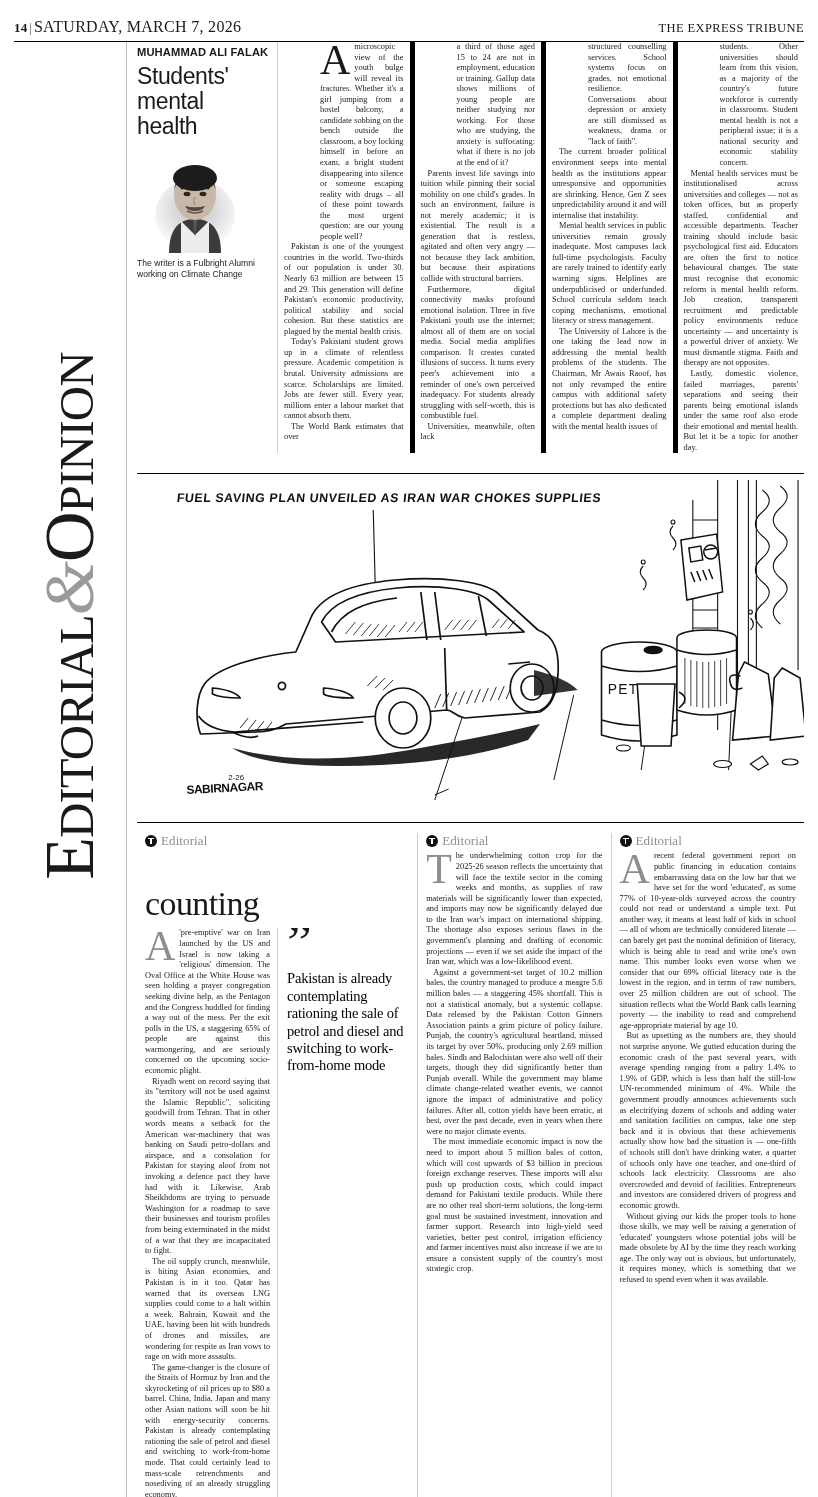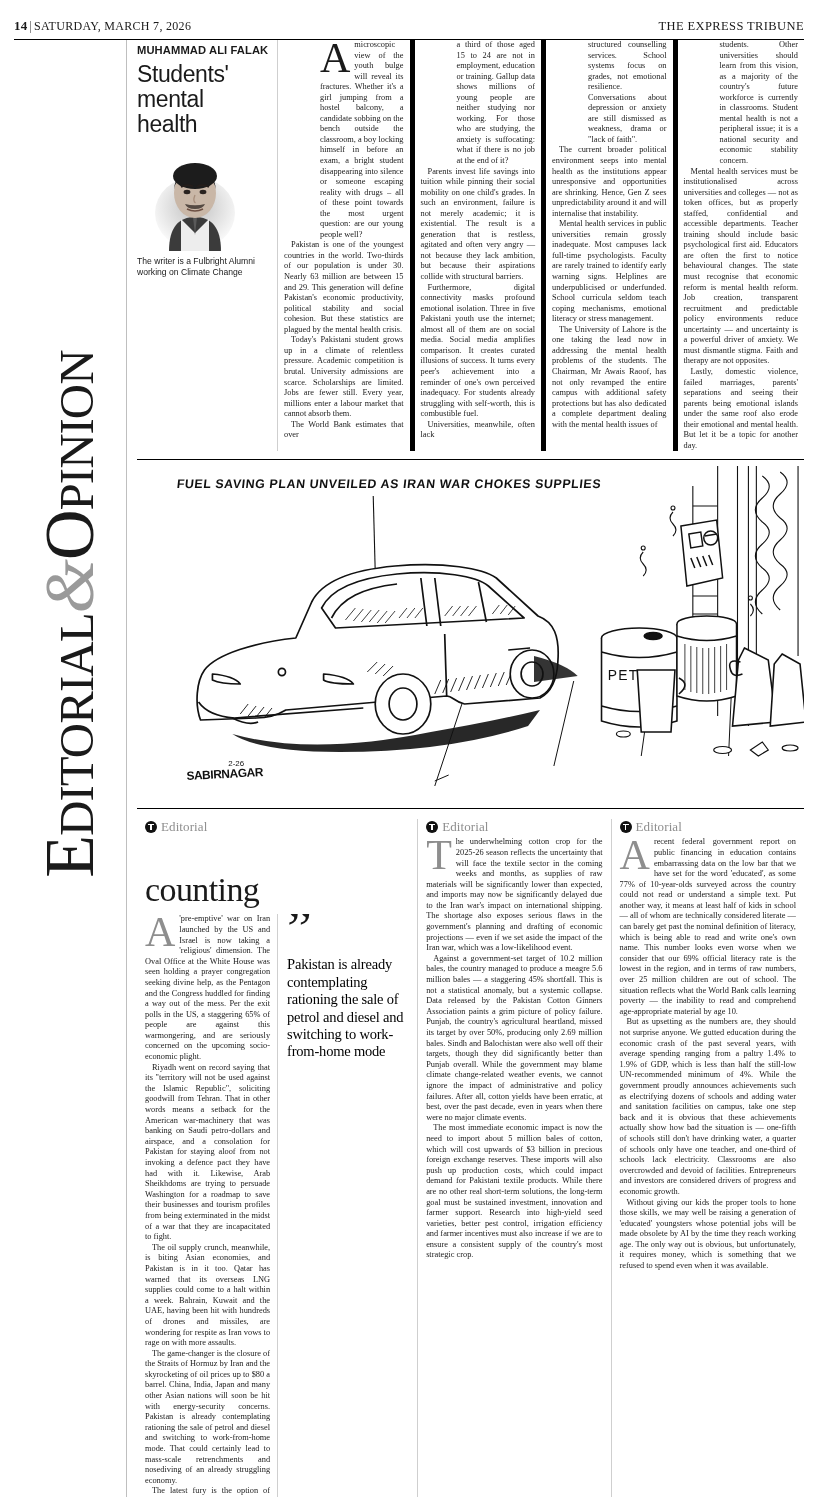--- a/index.html
+++ b/index.html
@@ -11,21 +11,21 @@
     -webkit-font-smoothing:antialiased;
   }
   .page{position:relative;width:818px;height:1497px;box-sizing:border-box;padding:0 14px;}
 
   
   .topbar{display:flex;align-items:baseline;justify-content:space-between;
           padding:18px 0 5px 0;}
   .folio{font-family:"Liberation Serif",serif;font-size:11.5px;letter-spacing:.2px;}
   .folio .num{font-weight:bold;font-size:13px;text-align:center;}
   .folio .sep{color:#444;padding:0 2px;}
-  .folio .date{font-variant:small-caps;font-size:12px;letter-spacing:.3px;}
+  .folio .date{font-variant:small-caps;font-size:16px;letter-spacing:.3px;}
   .paper-name{font-size:12.5px;font-variant:small-caps;letter-spacing:.4px;}
   .rule-top{border-top:1.6px solid #000;}
 
   
   .body-wrap{display:flex;}
   .railcol{width:112px;flex:0 0 112px;position:relative;border-right:1px solid #bfbfbf;}
   .maincol{flex:1 1 auto;padding-left:10px;}
 
   .vertical-masthead{
     position:absolute;top:0;left:0;width:112px;height:1148px;
@@ -39,21 +39,21 @@
     font-family:"Liberation Serif",serif;
     font-size:70px;
     line-height:1;
     letter-spacing:-1px;
     font-variant:small-caps;
     text-transform:capitalize;
   }
   .vertical-masthead .amp{color:#9a9a9a;font-style:italic;font-family:"Liberation Serif",serif;}
 
   
-  .sec1{display:flex;border-bottom:1px solid #000;padding-bottom:8px;}
+  .sec1{display:flex;border-bottom:1px solid #000;padding-bottom:20px;}
   .s1-head{width:132px;flex:0 0 132px;padding-right:8px;border-right:1px solid #cfcfcf;}
   .byline{font-family:"Liberation Sans",sans-serif;font-weight:bold;font-size:11.2px;
           letter-spacing:.1px;line-height:1.15;margin:4px 0 5px 0;}
   .headline{font-family:Liberation Sans, sans-serif;font-weight:normal;font-size:23px;
             line-height:1.09;letter-spacing:-.4px;margin:0 0 10px 0;}
   .portrait{width:122px;height:104px;margin-top:4px;position:relative;overflow:hidden;}
   .writer-note{font-family:"Liberation Sans",sans-serif;font-size:8.6px;line-height:1.32;
                margin-top:5px;}
   .s1-cols{flex:1 1 auto;display:flex;}
   .col{padding:0 6px;font-size:8.35px;line-height:1.265;text-align:justify;

